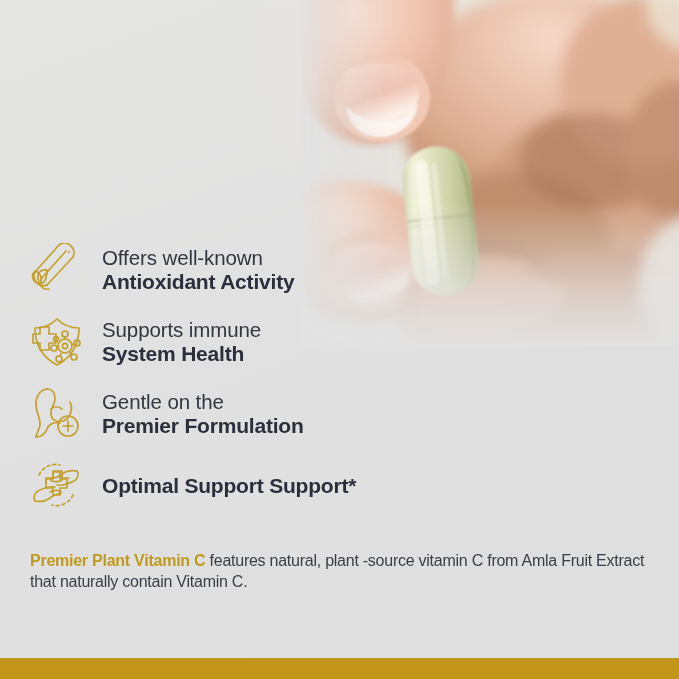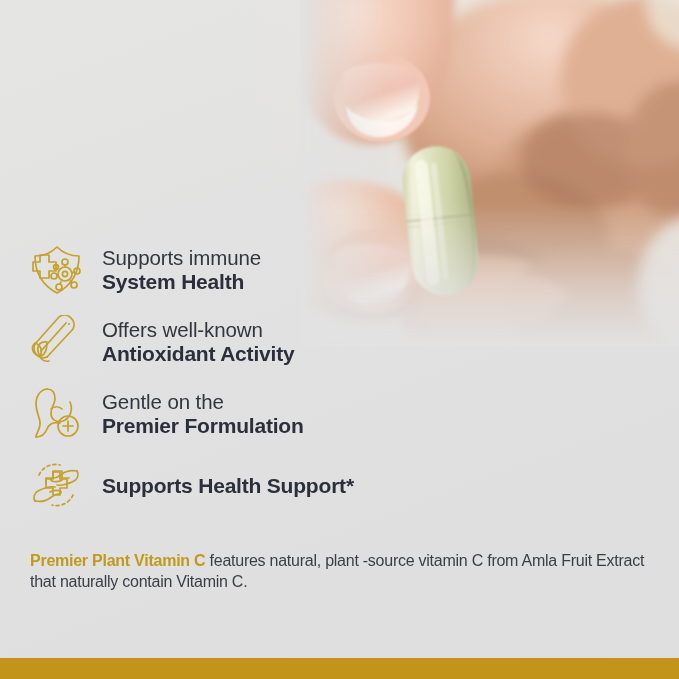--- a/index.html
+++ b/index.html
@@ -240,20 +240,38 @@
         <ellipse cx="396" cy="20" rx="50" ry="45" fill="#ece7da" opacity="0.75"></ellipse>
       </g>
     </svg>
   </div>
 
   <div class="features">
 
     <div class="feature-row">
       <div class="feature-icon">
         <svg width="60" height="54" viewBox="0 0 60 54" fill="none" stroke="#c4a12c" stroke-width="1.7" stroke-linecap="round" stroke-linejoin="round">
+          <path d="M20 42 L46 14 A9.5 9.5 0 0 0 32 2 L8 29"></path>
+          <path d="M20 42 A9.5 9.5 0 0 1 8 29"></path>
+          <path d="M14 36 L39 8"></path>
+          <path d="M13 41 C8 33 12 26 20 27 C20 36 17 41 13 41 Z"></path>
+          <path d="M13 41 C6 40 3 33 8 28 C14 30 16 36 13 41 Z"></path>
+          <path d="M13 41 C14 45 18 47 22 46"></path>
+          <circle cx="42" cy="9" r="1.1" fill="#c4a12c" stroke="none"></circle>
+        </svg>
+      </div>
+      <div class="feature-text">
+        <span class="feat-line1">Offers well-known</span>
+        <span class="feat-line2">Antioxidant Activity</span>
+      </div>
+    </div>
+
+    <div class="feature-row">
+      <div class="feature-icon">
+        <svg width="60" height="54" viewBox="0 0 60 54" fill="none" stroke="#c4a12c" stroke-width="1.7" stroke-linecap="round" stroke-linejoin="round">
           <path d="M30 4 C24 10 15 13 8 13 C8 28 13 41 30 50 C47 41 52 28 52 13 C45 13 36 10 30 4 Z"></path>
           <path d="M13 12 L13 19 L6 19 L6 28 L13 28 L13 35 L22 35 L22 28 L29 28 L29 19 L22 19 L22 12 Z" fill="none"></path>
           <circle cx="38" cy="31" r="7"></circle>
           <circle cx="38" cy="31" r="2.6"></circle>
           <circle cx="38" cy="19" r="3"></circle>
             <path d="M38 22 L38 24"></path>
           <circle cx="50" cy="28" r="3"></circle>
             <path d="M47 29 L45 30"></path>
           <circle cx="47" cy="42" r="3"></circle>
             <path d="M45 40 L43 38"></path>
@@ -266,38 +284,20 @@
       </div>
       <div class="feature-text">
         <span class="feat-line1">Supports immune</span>
         <span class="feat-line2">System Health</span>
       </div>
     </div>
 
     <div class="feature-row">
       <div class="feature-icon">
         <svg width="60" height="54" viewBox="0 0 60 54" fill="none" stroke="#c4a12c" stroke-width="1.7" stroke-linecap="round" stroke-linejoin="round">
-          <path d="M20 42 L46 14 A9.5 9.5 0 0 0 32 2 L8 29"></path>
-          <path d="M20 42 A9.5 9.5 0 0 1 8 29"></path>
-          <path d="M14 36 L39 8"></path>
-          <path d="M13 41 C8 33 12 26 20 27 C20 36 17 41 13 41 Z"></path>
-          <path d="M13 41 C6 40 3 33 8 28 C14 30 16 36 13 41 Z"></path>
-          <path d="M13 41 C14 45 18 47 22 46"></path>
-          <circle cx="42" cy="9" r="1.1" fill="#c4a12c" stroke="none"></circle>
-        </svg>
-      </div>
-      <div class="feature-text">
-        <span class="feat-line1">Offers well-known</span>
-        <span class="feat-line2">Antioxidant Activity</span>
-      </div>
-    </div>
-
-    <div class="feature-row">
-      <div class="feature-icon">
-        <svg width="60" height="54" viewBox="0 0 60 54" fill="none" stroke="#c4a12c" stroke-width="1.7" stroke-linecap="round" stroke-linejoin="round">
           <path d="M20 2 C26 2 28 7 28 12 C28 17 24 20 24 26 C24 33 30 36 36 34
                    C44 31 46 22 43 15"></path>
           <path d="M20 2 C13 3 9 9 9 17 C9 27 14 31 13 38 C12 44 9 47 9 50"></path>
           <path d="M9 50 C14 50 18 47 20 42 C22 37 27 35 33 36"></path>
           <path d="M24 22 C27 19 32 19 35 22"></path>
           <circle cx="41" cy="39" r="10"></circle>
           <path d="M41 34 L41 44 M36 39 L46 39"></path>
         </svg>
       </div>
       <div class="feature-text">
@@ -317,21 +317,21 @@
           <path d="M8 42 C13 43 19 42 23 39 C26 37 28 35 31 35 C34 35 35 33 33 32
                    C31 31 26 31 23 33"></path>
           <path d="M8 42 C6 39 7 34 11 32 C17 29 23 27 28 28"></path>
           <path d="M24 18 L24 13 L31 13 L31 6 L40 6 L40 13 L47 13" transform="translate(-5,6)"></path>
           <path d="M26 20 L26 25 L33 25 L33 32 L42 32 L42 25 L46 25" transform="translate(-5,0)" opacity="0"></path>
           <path d="M19 20 L26 20 L26 13 L33 13 L33 20 L40 20 L40 29 L33 29 L33 36
                    L26 36 L26 29 L19 29 Z"></path>
         </svg>
       </div>
       <div class="feature-text">
-        <span class="feat-line2">Supports Health Support*</span>
+        <span class="feat-line2">Optimal Support Support*</span>
       </div>
     </div>
 
   </div>
 
   <p class="summary"><span class="brand">Premier Plant Vitamin C</span><span> features natural, plant -source vitamin C from Amla Fruit Extract that naturally contain Vitamin C.</span></p>
 
   <div class="gold-bar"></div>
 
 </div>

